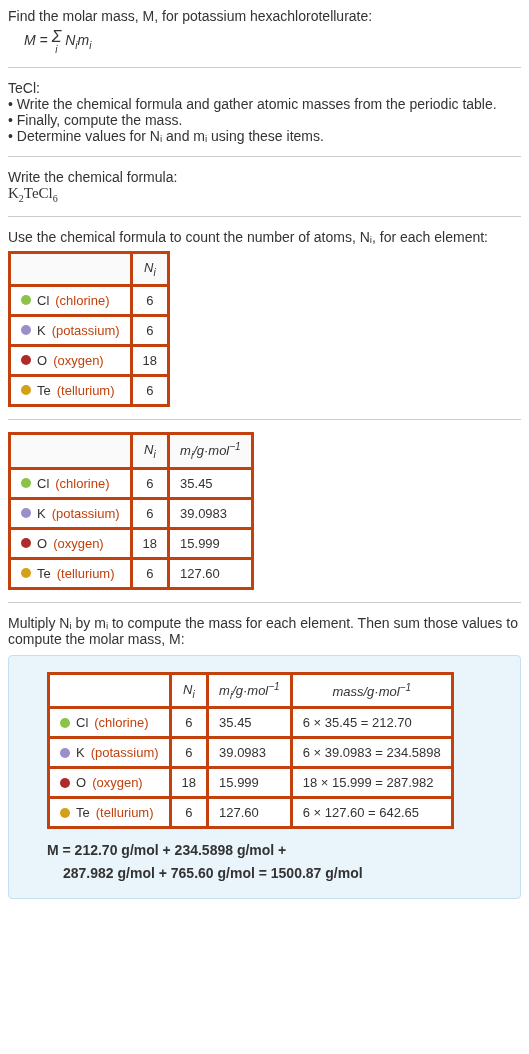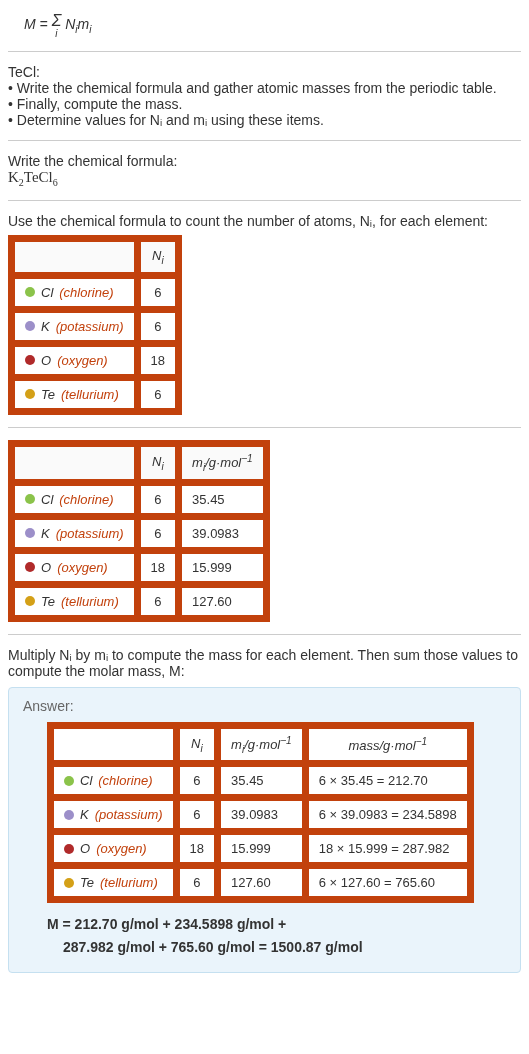--- a/index.html
+++ b/index.html
@@ -26,36 +26,35 @@
     .sub { font-size: 10px; vertical-align: sub; }
     .sup { font-size: 10px; vertical-align: super; }
     .sigma { font-size: 16px; }
     .under { font-size: 10px; display: block; text-align: center; margin-top: -2px; }
     .sigma-block { display: inline-block; vertical-align: middle; }
     table {
       border-collapse: collapse;
       margin: 6px 0;
     }
     th, td {
-      border: 7px solid #c2410c;
+      border: 3px solid #c2410c;
       padding: 6px 10px;
       text-align: left;
       font-size: 13px;
     }
     th {
       background: #fafafa;
       font-weight: normal;
       font-style: italic;
     }
     td.center, th.center { text-align: center; }
     .element-cell {
       display: flex;
       align-items: center;
       gap: 6px;
-      font-style: italic;
     }
     .dot {
       width: 10px;
       height: 10px;
       border-radius: 50%;
       display: inline-block;
       flex-shrink: 0;
     }
     .muted { color: #c2410c; }
     .answer-box {
@@ -90,20 +89,21 @@
     }
     .chem-formula {
       font-family: Liberation Serif, serif;
       font-size: 15px;
     }
   </style>
 </head>
 <body>
 
 <div class="section">
+  <div>Find the molar mass, M, for potassium hexachlorotellurate:</div>
   <div class="formula">
     <span class="var">M</span> = <span class="sigma-block"><span class="sigma">Σ</span><span class="under"><i>i</i></span></span> <span class="var">N<span class="sub">i</span>m<span class="sub">i</span></span>
   </div>
 </div>
 
 <div class="section-divider"></div>
 
 <div class="section">
   <div>TeCl:</div>
   <ul class="plan-list">
@@ -232,21 +232,20 @@
     </table>
 </div>
 
 <div class="section-divider"></div>
 
 <div class="section">
   <div>Multiply Nᵢ by mᵢ to compute the mass for each element. Then sum those values to compute the molar mass, M:</div>
 </div>
 
 <div class="answer-box">
-  <div class="answer-label">Answer:</div>
   <table>
     <tbody>
         <tr>
       <th></th>
       <th class="center"><i>N<span class="sub">i</span></i></th>
       <th><i>m<span class="sub">i</span></i>/g·mol<span class="sup">−1</span></th>
       <th class="center">mass/g·mol<span class="sup">−1</span></th>
     </tr>
     <tr>
       <td>
@@ -287,21 +286,21 @@
     <tr>
       <td>
             <div class="element-cell">
               <span class="dot" style="background:#d4a017"></span>
               <span>Te</span> 
               <span class="muted">(tellurium)</span>
             </div>
           </td>
       <td class="center">6</td>
       <td>127.60</td>
-      <td>6 × 127.60 = 765.60</td>
+      <td>6 × 127.60 = 642.65</td>
     </tr>
   </tbody>
     </table>
   <div class="final-calc">
     <div>M = 212.70 g/mol + 234.5898 g/mol +</div>
     <div style="padding-left:16px">287.982 g/mol + 765.60 g/mol = 1500.87 g/mol</div>
   </div>
 </div>
 
 </body></html>

